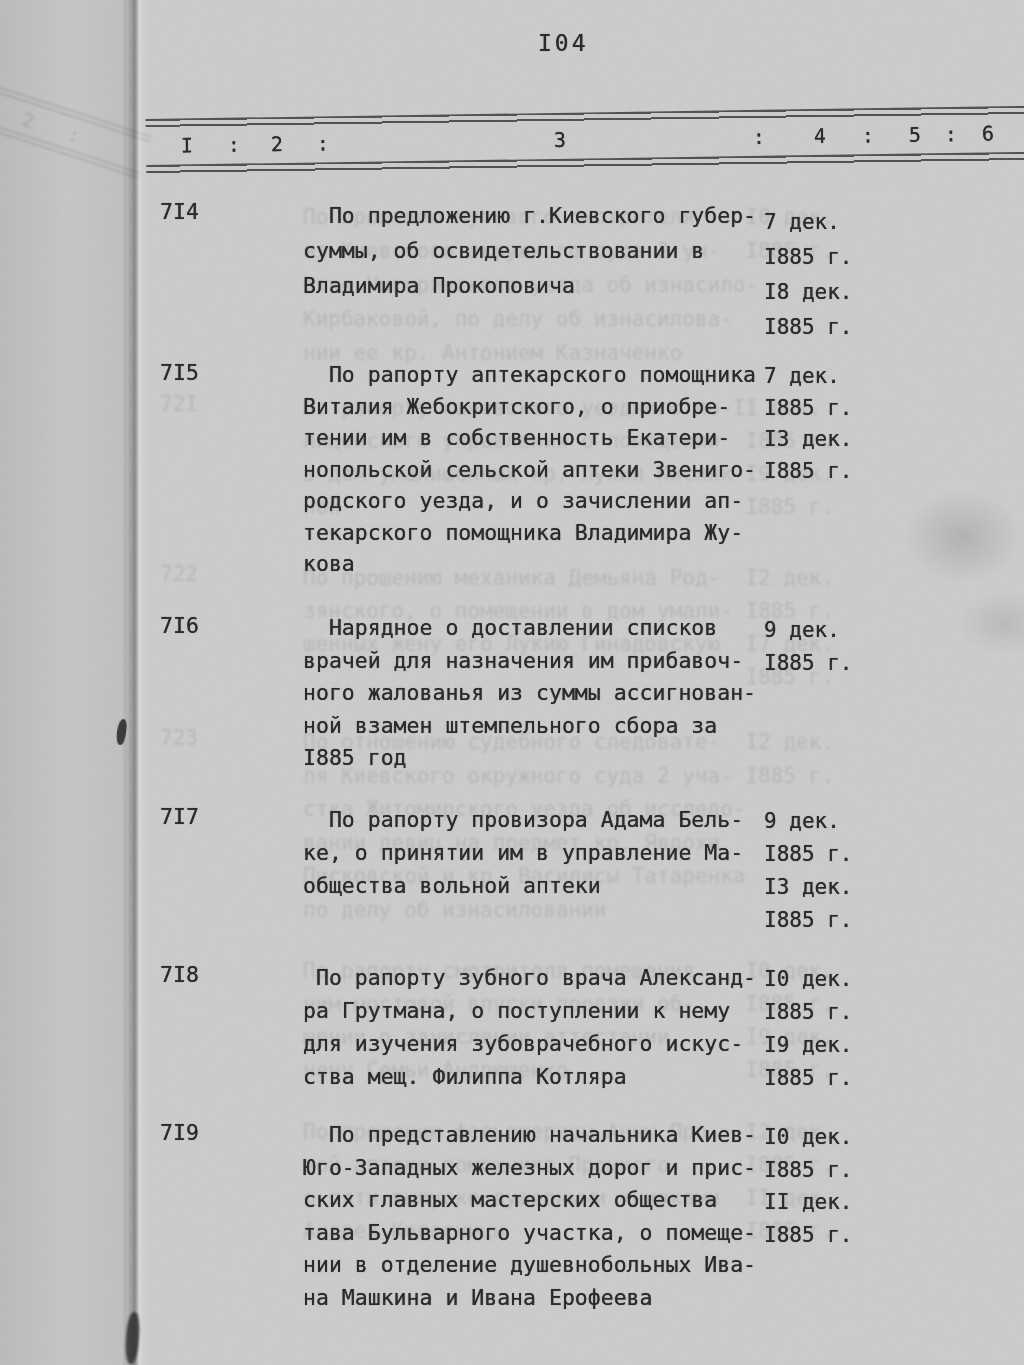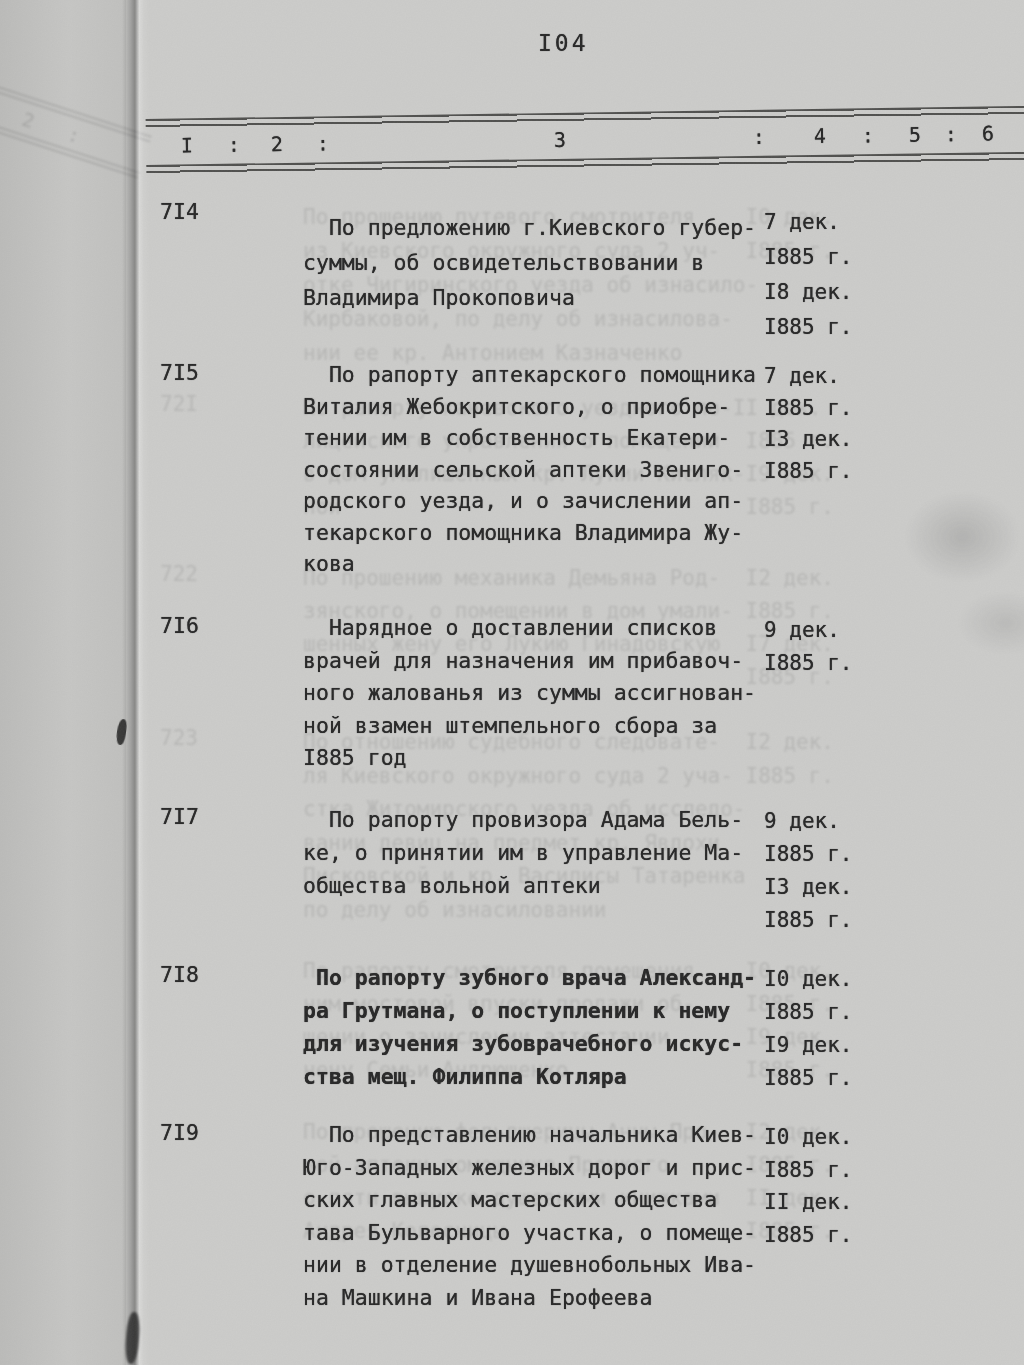--- a/index.html
+++ b/index.html
@@ -96,41 +96,41 @@
         <div class="glines" style="line-height: 33.5px;"><div>По отношению судебного следовате-  I2 дек.</div><div>ля Киевского окружного суда 2 уча- I885 г.</div><div>стка Житомирского уезда об исследо-</div><div>вании девиц на предмет кр. Явдохи</div><div>Писковской и кр. Василисы Татаренка</div><div>по делу об изнасиловании</div></div>
       </div>
       <div class="ghost" style="top: 955px;">
         <div class="glines" style="line-height: 33px;"><div>По рапорту смотрителя помещения    I0 дек.</div><div>ним мостовой впуски продажи об-    I885 г.</div><div>щении о зачислении аттестации      I9 дек.</div><div>нену Семьи Андрющенко              I885 г.</div></div>
       </div>
       <div class="ghost" style="top: 1116px;">
         <div class="glines" style="line-height: 33px;"><div>По прошению фельдшерицы Анны Про-  I2 дек.</div><div>ной аптеки помощника Процкого      I885 г.</div><div>о пяти выпуске душевными книжками  II дек.</div><div>Андрея Колесницы                   I885 г.</div></div>
       </div>
       <div class="entry" style="top: 198px;">
         <span class="num ink">7I4</span>
-        <div class="desc ink" style="line-height: 35px; margin-top: 12px;"><div>  По предложению г.Киевского губер-</div><div>суммы, об освидетельствовании в</div><div>Владимира Прокоповича</div></div>
+        <div class="desc ink" style="line-height: 35px;"><div>  По предложению г.Киевского губер-</div><div>суммы, об освидетельствовании в</div><div>Владимира Прокоповича</div></div>
         <div class="dates ink" style="top: 7px; line-height: 35px;"><div>7 дек.</div><div>I885 г.</div><div>I8 дек.</div><div>I885 г.</div></div>
       </div>
       <div class="entry" style="top: 359px;">
         <span class="num ink">7I5</span>
-        <div class="desc ink" style="line-height: 31.5px;"><div>  По рапорту аптекарского помощника</div><div>Виталия Жебокритского, о приобре-</div><div>тении им в собственность Екатери-</div><div>состоянии сельской аптеки Звениго-</div><div>родского уезда, и о зачислении ап-</div><div>текарского помощника Владимира Жу-</div><div>кова</div></div>
+        <div class="desc ink" style="line-height: 31.5px;"><div>  По рапорту аптекарского помощника</div><div>Виталия Жебокритского, о приобре-</div><div>тении им в собственность Екатери-</div><div>нопольской сельской аптеки Звениго-</div><div>родского уезда, и о зачислении ап-</div><div>текарского помощника Владимира Жу-</div><div>кова</div></div>
         <div class="dates ink" style="top: 2px; line-height: 31.5px;"><div>7 дек.</div><div>I885 г.</div><div>I3 дек.</div><div>I885 г.</div></div>
       </div>
       <div class="entry" style="top: 612px;">
         <span class="num ink">7I6</span>
         <div class="desc ink" style="line-height: 32.5px;"><div>  Нарядное о доставлении списков</div><div>врачей для назначения им прибавоч-</div><div>ного жалованья из суммы ассигнован-</div><div>ной взамен штемпельного сбора за</div><div>I885 год</div></div>
         <div class="dates ink" style="top: 2px; line-height: 32.5px;"><div>9 дек.</div><div>I885 г.</div></div>
       </div>
       <div class="entry" style="top: 803px;">
         <span class="num ink">7I7</span>
         <div class="desc ink" style="line-height: 33px;"><div>  По рапорту провизора Адама Бель-</div><div>ке, о принятии им в управление Ма-</div><div>общества вольной аптеки</div></div>
         <div class="dates ink" style="top: 2px; line-height: 33px;"><div>9 дек.</div><div>I885 г.</div><div>I3 дек.</div><div>I885 г.</div></div>
       </div>
       <div class="entry" style="top: 961px;">
         <span class="num ink">7I8</span>
-        <div class="desc ink" style="line-height: 33px; font-weight: bold;"><div> По рапорту зубного врача Александ-</div><div>ра Грутмана, о поступлении к нему</div><div>для изучения зубоврачебного искус-</div><div>ства мещ. Филиппа Котляра</div></div>
+        <div class="desc ink" style="line-height: 33px;"><div> По рапорту зубного врача Александ-</div><div>ра Грутмана, о поступлении к нему</div><div>для изучения зубоврачебного искус-</div><div>ства мещ. Филиппа Котляра</div></div>
         <div class="dates ink" style="top: 2px; line-height: 33px;"><div>I0 дек.</div><div>I885 г.</div><div>I9 дек.</div><div>I885 г.</div></div>
       </div>
       <div class="entry" style="top: 1119px;">
         <span class="num ink">7I9</span>
         <div class="desc ink" style="line-height: 32.5px;"><div>  По представлению начальника Киев-</div><div>Юго-Западных железных дорог и прис-</div><div>ских главных мастерских общества</div><div>тава Бульварного участка, о помеще-</div><div>нии в отделение душевнобольных Ива-</div><div>на Машкина и Ивана Ерофеева</div></div>
         <div class="dates ink" style="top: 2px; line-height: 32.5px;"><div>I0 дек.</div><div>I885 г.</div><div>II дек.</div><div>I885 г.</div></div>
       </div>
     </div>
 
   <div class="mark-a"></div>

